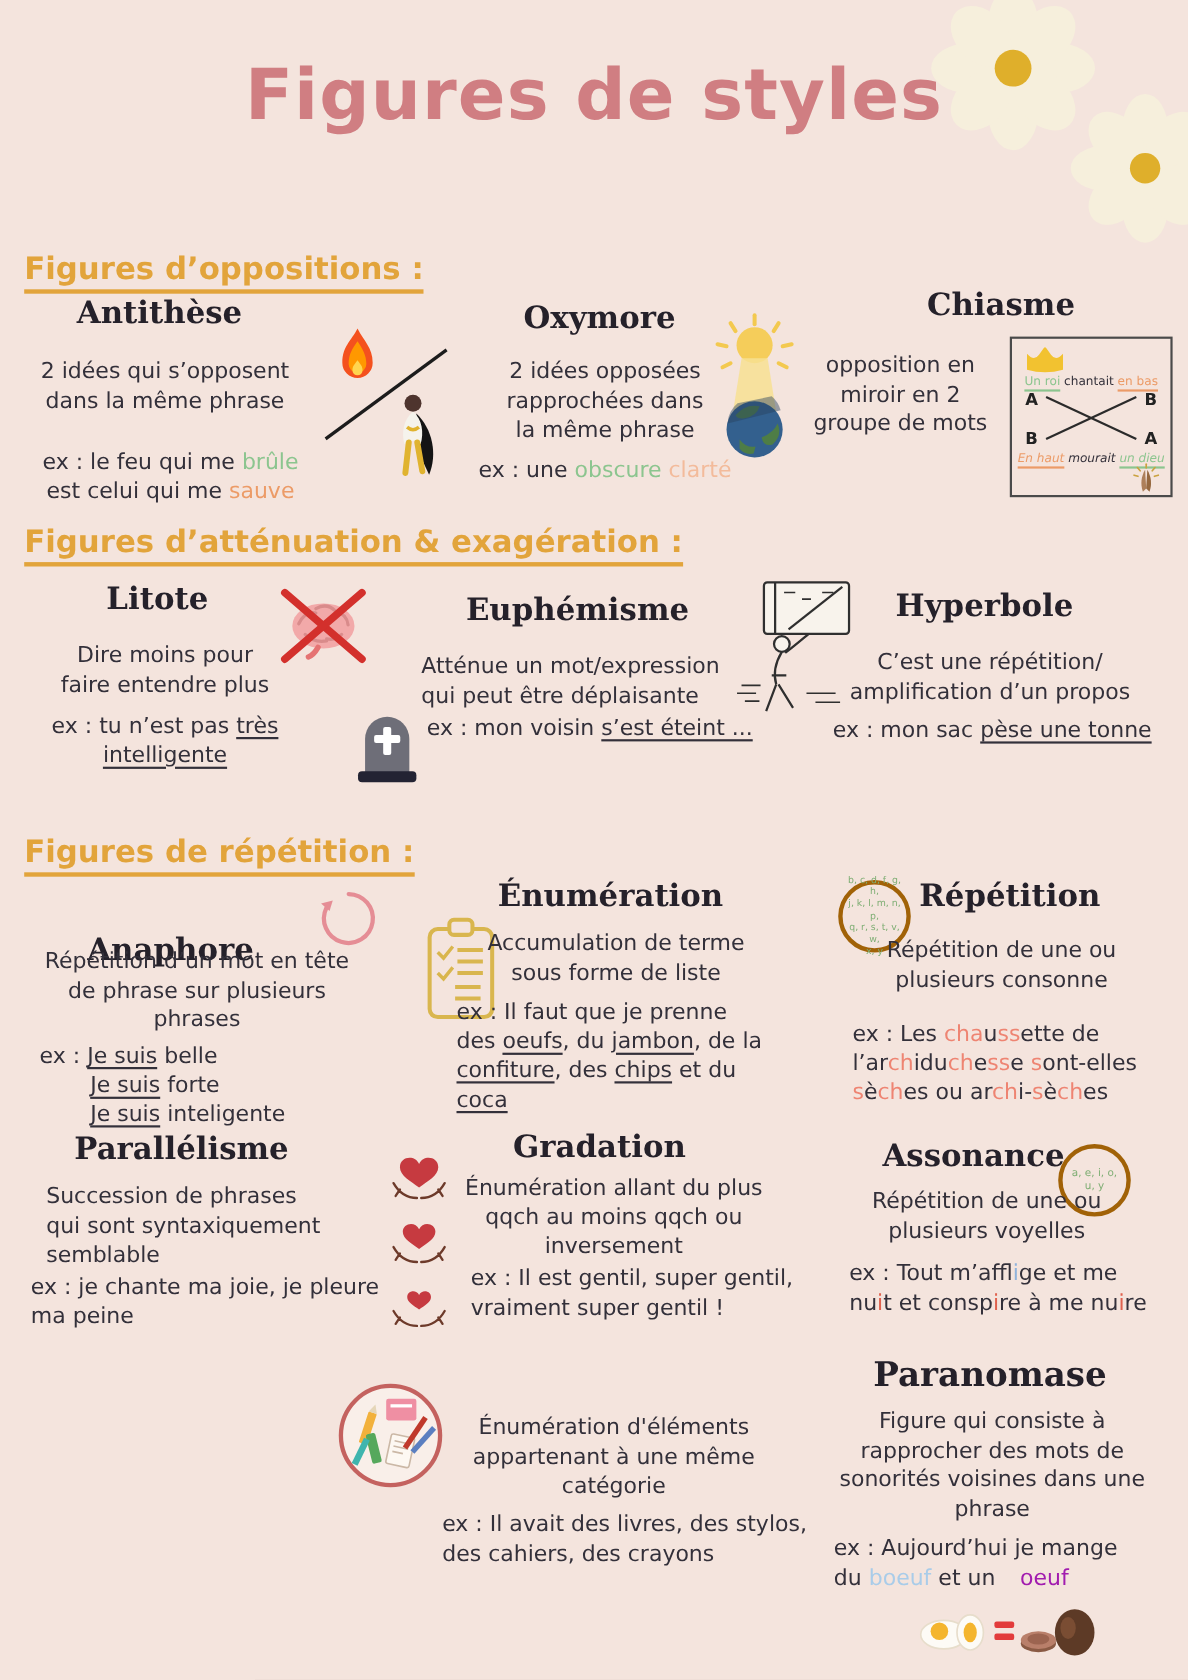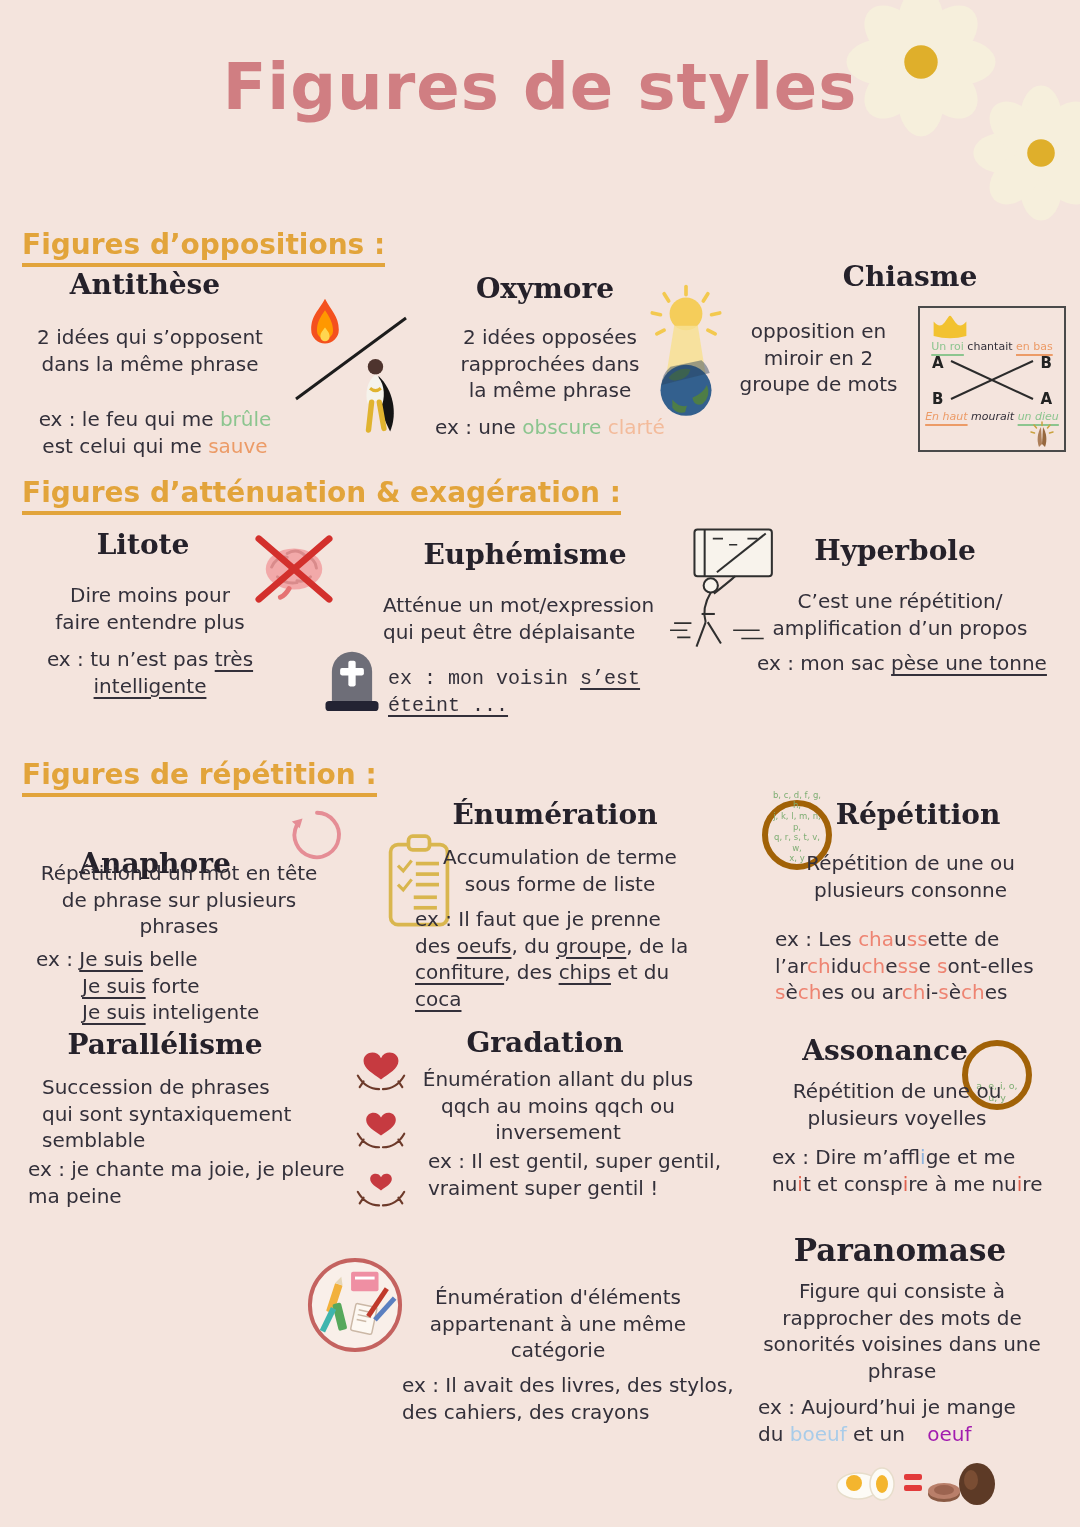--- a/index.html
+++ b/index.html
@@ -20,21 +20,21 @@
   .seg-salmon{color:#f3bb9b;}
   .seg-red{color:#ee8472;}
   .seg-redi{color:#e0614e;}
   .seg-bluei{color:#8fb3dc;}
   .seg-lightblue{color:#a9cce9;}
   .seg-paleblue{color:#a21caf;margin-left:16px;}
   .seg-u{text-decoration:underline;text-decoration-thickness:2px;text-underline-offset:4px;}
   .chiasme-box{border:2px solid #4a4a4a;background:#f4e4dd;}
   .chiasme-line{font-size:11px;line-height:1.2;text-align:center;white-space:pre-line;}
   .ab{font-weight:700;font-size:15px;color:#222;}
-  .letters-circle{border:6px solid #a16207;border-radius:50%;display:flex;align-items:flex-end;justify-content:center;
+  .letters-circle{border:4px solid #a16207;border-radius:50%;display:flex;align-items:center;justify-content:center;
                   color:#7fae74;font-size:8.5px;line-height:1.25;text-align:center;white-space:pre-line;}
   .indent{padding-left:46px;}
   svg{display:block;}
 </style>
 </head>
 <body>
 
 <div class="poster">
 
   <div class="abs" style="left:845px;top:-14px;width:152px;height:152px;">
@@ -194,21 +194,21 @@
       <path d="M13 64 V30 a22 22 0 0 1 44 0 V64 Z" fill="#6e6e78"></path>
       <rect x="31" y="18" width="8" height="28" rx="2" fill="#fff"></rect>
       <rect x="22" y="26" width="26" height="8" rx="2" fill="#fff"></rect>
       <rect x="6" y="62" width="58" height="11" rx="4" fill="#232333"></rect>
     </svg>
   </div>
 
   <div class="abs card-title" style="left:380px;top:538px;width:290px;">Euphémisme</div>
   <div class="abs body-text pre left" style="left:383px;top:592px;width:320px;">Atténue un mot/expression
 qui peut être déplaisante</div>
-  <div class="abs ex-text pre left" style="left:388px;top:666px;width:320px;font-family:Liberation Mono, monospace;"><span>ex : mon voisin </span><span class="seg-u">s’est éteint ...</span></div>
+  <div class="abs ex-text pre left" style="left:388px;top:648px;width:320px;"><span>ex : mon voisin </span><span class="seg-u">s’est éteint ...</span></div>
 
   <div class="abs" style="left:668px;top:524px;width:112px;height:128px;">
     <svg width="112" height="128" viewBox="0 0 110 125" fill="none" stroke="#2f2f2f" stroke-width="2">
       <rect x="26" y="5" width="76" height="46" rx="3" fill="#f8f3ec"></rect>
       <line x1="36" y1="5" x2="36" y2="51"></line>
       <line x1="96" y1="9" x2="48" y2="47"></line>
       <path d="M44 14 h10 M60 20 h8 M78 14 h10" stroke-width="1.5"></path>
       <circle cx="42" cy="60" r="7" fill="#f8f3ec"></circle>
       <path d="M42 67 C36 77 34 86 37 96"></path>
       <path d="M45 68 C53 62 60 56 66 51"></path>
@@ -256,21 +256,21 @@
       <line x1="32" y1="30" x2="54" y2="30"></line>
       <line x1="32" y1="40" x2="54" y2="40"></line>
       <line x1="32" y1="50" x2="54" y2="50"></line>
       <line x1="30" y1="62" x2="52" y2="62"></line>
       <line x1="30" y1="72" x2="52" y2="72"></line>
     </svg>
   </div>
   <div class="abs body-text pre" style="left:420px;top:844px;width:280px;">Accumulation de terme
 sous forme de liste</div>
   <div class="abs ex-text pre left" style="left:415px;top:906px;width:290px;"><span>ex : Il faut que je prenne
-des </span><span class="seg-u">oeufs</span><span>, du </span><span class="seg-u">groupe</span><span>, de la
+des </span><span class="seg-u">oeufs</span><span>, du </span><span class="seg-u">jambon</span><span>, de la
 </span><span class="seg-u">confiture</span><span>, des </span><span class="seg-u">chips</span><span> et du
 </span><span class="seg-u">coca</span></div>
 
   <div class="abs letters-circle" style="left:762px;top:800px;width:58px;height:58px;">
     <span>b, c, d, f, g, h,
 j, k, l, m, n, p,
 q, r, s, t, v, w,
 x, y</span>
   </div>
   <div class="abs card-title" style="left:808px;top:798px;width:220px;">Répétition</div>
@@ -315,21 +315,21 @@
   <div class="abs ex-text pre left" style="left:428px;top:1148px;width:295px;"><span>ex : Il est gentil, super gentil,
 vraiment super gentil !</span></div>
 
   <div class="abs card-title" style="left:770px;top:1034px;width:230px;">Assonance</div>
   <div class="abs letters-circle" style="left:962px;top:1040px;width:58px;height:58px;font-size:9.5px;">
     <span>a, e, i, o,
 u, y</span>
   </div>
   <div class="abs body-text pre" style="left:772px;top:1078px;width:250px;">Répétition de une ou
 plusieurs voyelles</div>
-  <div class="abs ex-text pre left" style="left:772px;top:1144px;width:280px;"><span>ex : Dire m’affl</span><span class="seg-bluei">i</span><span>ge et me
+  <div class="abs ex-text pre left" style="left:772px;top:1144px;width:280px;"><span>ex : Tout m’affl</span><span class="seg-bluei">i</span><span>ge et me
 nu</span><span class="seg-redi">i</span><span>t et consp</span><span class="seg-redi">i</span><span>re à me nu</span><span class="seg-redi">i</span><span>re</span></div>
 
   <div class="abs" style="left:306px;top:1256px;width:98px;height:98px;">
     <svg width="98" height="98" viewBox="0 0 100 100">
       <circle cx="50" cy="50" r="46" fill="#f9efe9" stroke="#c4625f" stroke-width="4"></circle>
       <rect x="46" y="16" width="28" height="20" rx="2" fill="#ef8fa3"></rect>
       <rect x="50" y="21" width="20" height="3" fill="#fff"></rect>
       <g transform="rotate(18 28 46)">
           <rect x="24" y="28" width="8" height="30" rx="1" fill="#f2b13c"></rect>
           <path d="M24 28 l4 -8 l4 8 z" fill="#e5d6b8"></path>

